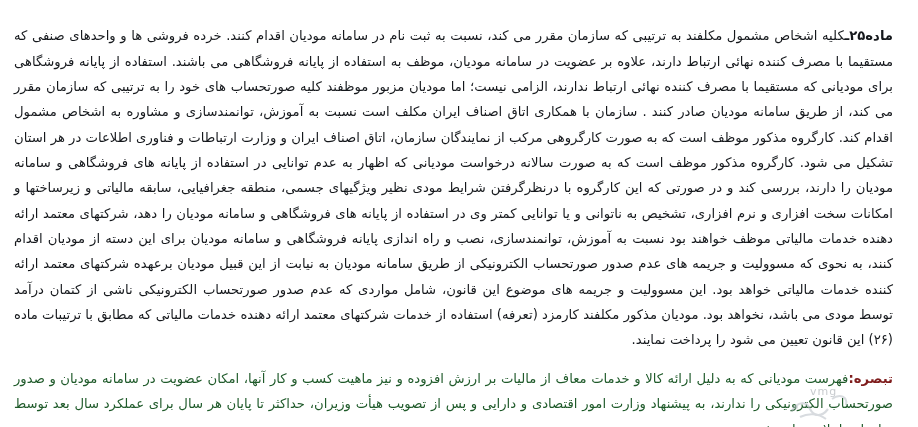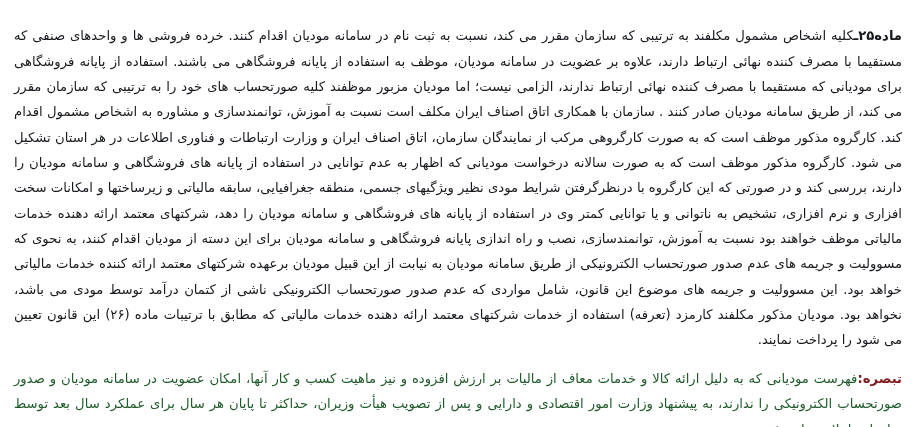--- a/index.html
+++ b/index.html
@@ -13,21 +13,21 @@
     overflow: hidden;
     font-family: "DejaVu Sans", "Liberation Sans", sans-serif;
     color: #1a1a1a;
     direction: rtl;
   }
   .page {
     position: relative;
     width: 918px;
     height: 427px;
     box-sizing: border-box;
-    padding: 10px 16px 0 14px;
+    padding: 10px 25px 0 14px;
   }
   .article {
     font-size: 13.2px;
     line-height: 1.92;
     text-align: justify;
     text-justify: inter-word;
     color: #15181c;
   }
   .article .label {
     font-weight: bold;
@@ -68,14 +68,23 @@
 </style>
 </head>
 <body>
 
 <div class="page">
 
   <p class="article"><span class="label">ماده۲۵ـ</span><span>کلیه اشخاص مشمول مکلفند به ترتیبی که سازمان مقرر می کند، نسبت به ثبت نام در سامانه مودیان اقدام کنند. خرده فروشی ها و واحدهای صنفی که مستقیما با مصرف کننده نهائی ارتباط دارند، علاوه بر عضویت در سامانه مودیان، موظف به استفاده از پایانه فروشگاهی می باشند. استفاده از پایانه فروشگاهی برای مودیانی که مستقیما با مصرف کننده نهائی ارتباط ندارند، الزامی نیست؛ اما مودیان مزبور موظفند کلیه صورتحساب های خود را به ترتیبی که سازمان مقرر می کند، از طریق سامانه مودیان صادر کنند . سازمان با همکاری اتاق اصناف ایران مکلف است نسبت به آموزش، توانمندسازی و مشاوره به اشخاص مشمول اقدام کند. کارگروه مذکور موظف است که به صورت کارگروهی مرکب از نمایندگان سازمان، اتاق اصناف ایران و وزارت ارتباطات و فناوری اطلاعات در هر استان تشکیل می شود. کارگروه مذکور موظف است که به صورت سالانه درخواست مودیانی که اظهار به عدم توانایی در استفاده از پایانه های فروشگاهی و سامانه مودیان را دارند، بررسی کند و در صورتی که این کارگروه با درنظرگرفتن شرایط مودی نظیر ویژگیهای جسمی، منطقه جغرافیایی، سابقه مالیاتی و زیرساختها و امکانات سخت افزاری و نرم افزاری، تشخیص به ناتوانی و یا توانایی کمتر وی در استفاده از پایانه های فروشگاهی و سامانه مودیان را دهد، شرکتهای معتمد ارائه دهنده خدمات مالیاتی موظف خواهند بود نسبت به آموزش، توانمندسازی، نصب و راه اندازی پایانه فروشگاهی و سامانه مودیان برای این دسته از مودیان اقدام کنند، به نحوی که مسوولیت و جریمه های عدم صدور صورتحساب الکترونیکی از طریق سامانه مودیان به نیابت از این قبیل مودیان برعهده شرکتهای معتمد ارائه کننده خدمات مالیاتی خواهد بود. این مسوولیت و جریمه های موضوع این قانون، شامل مواردی که عدم صدور صورتحساب الکترونیکی ناشی از کتمان درآمد توسط مودی می باشد، نخواهد بود. مودیان مذکور مکلفند کارمزد (تعرفه) استفاده از خدمات شرکتهای معتمد ارائه دهنده خدمات مالیاتی که مطابق با ترتیبات ماده (۲۶) این قانون تعیین می شود را پرداخت نمایند.</span></p>
 
   <p class="note"><span class="note-label">تبصره:</span><span class="note-body">فهرست مودیانی که به دلیل ارائه کالا و خدمات معاف از مالیات بر ارزش افزوده و نیز ماهیت کسب و کار آنها، امکان عضویت در سامانه مودیان و صدور صورتحساب الکترونیکی را ندارند، به پیشنهاد وزارت امور اقتصادی و دارایی و پس از تصویب هیأت وزیران، حداکثر تا پایان هر سال برای عملکرد سال بعد توسط سازمان، اعلام خواهد شد.</span></p>
 
+  <div class="watermark">
+    <svg width="120" height="54" viewBox="0 0 120 54">
+      <path d="M8 40 C14 30 22 30 26 38 C30 46 38 46 44 38" fill="none" stroke="#b9bfc6" stroke-width="2.2"></path>
+      <path d="M16 46 C24 42 34 42 42 48" fill="none" stroke="#b9bfc6" stroke-width="2"></path>
+      <path d="M48 28 C56 22 64 26 62 34" fill="none" stroke="#b9bfc6" stroke-width="2"></path>
+      <circle cx="12" cy="36" r="2" fill="#b9bfc6"></circle>
+    </svg>
+    <span class="wm-text">vmg</span>
+  </div>
 
 </div>
 
 </body></html>

